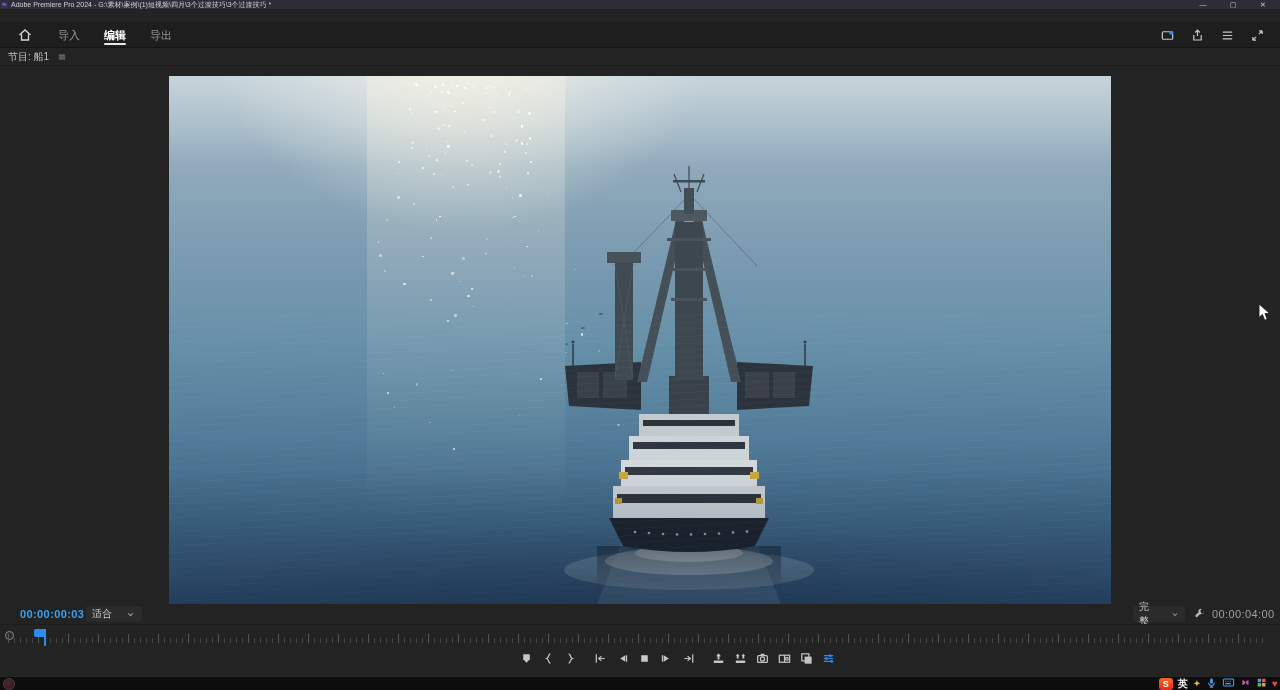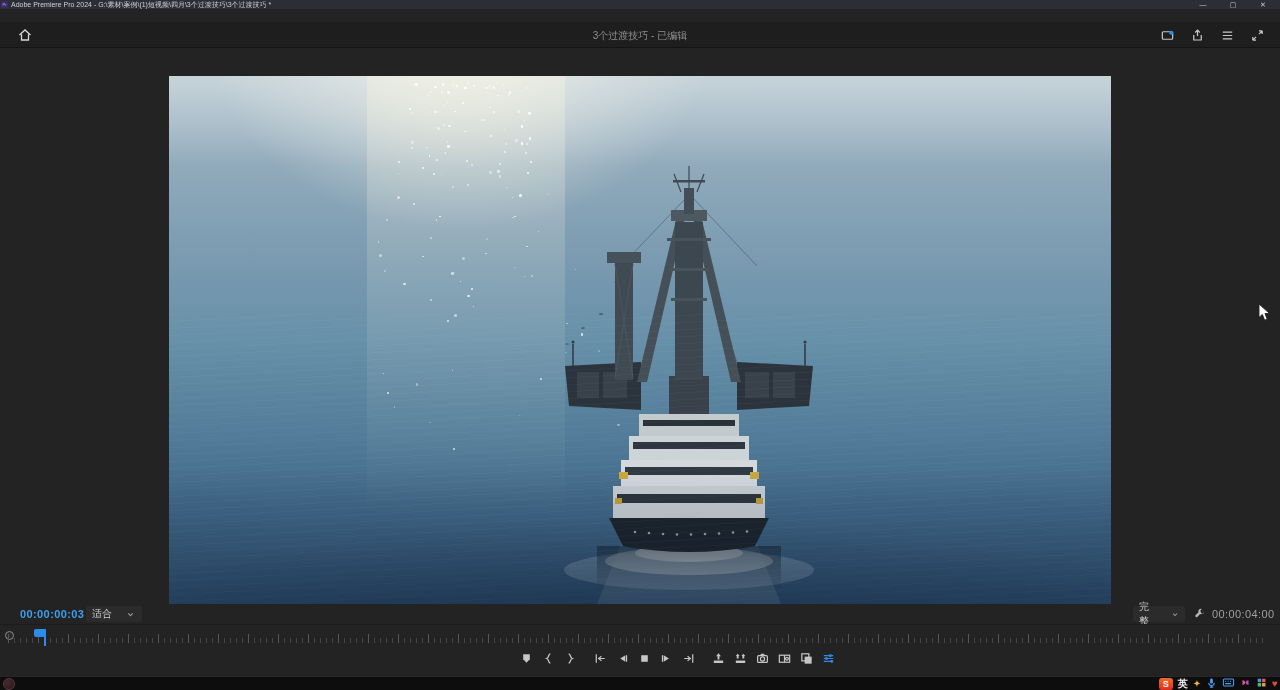--- a/index.html
+++ b/index.html
@@ -115,21 +115,25 @@
   </div>
 
 
   <div class="headerbar">
     <div class="home-btn">
       <svg width="18" height="16" viewBox="0 0 16 16" fill="none" stroke="#d8d8d8" stroke-width="1.3">
         <path d="M2.5 8 L8 3 L13.5 8"></path>
           <path d="M4.5 7.2 V13 H11.5 V7.2"></path>
         </svg>
     </div>
-    <div class="doc-title">3个过渡技巧 - 已编辑</div>
+    <div class="ws-tabs" id="ws-tabs">
+        <div class="ws-tab">导入</div>
+        <div class="ws-tab active">编辑</div>
+        <div class="ws-tab">导出</div>
+      </div>
     <div class="header-actions" id="header-actions">
         <div class="hicon" title="帧预览">
           <svg width="15" height="15" viewBox="0 0 16 16" fill="none" stroke="#c6c6c6" stroke-width="1.3">
             <rect x="2.5" y="4" width="11" height="8" rx="1"></rect>
             <circle cx="12" cy="5" r="2.2" fill="#2d8ceb" stroke="none"></circle>
           </svg>
         </div>
         <div class="hicon" title="快速导出">
           <svg width="15" height="15" viewBox="0 0 16 16" fill="none" stroke="#c6c6c6" stroke-width="1.3">
             <path d="M8 2.5 V8.5 M5.5 4.8 L8 2.3 L10.5 4.8"></path>
@@ -142,20 +146,28 @@
           </svg>
         </div>
         <div class="hicon" title="全屏">
           <svg width="15" height="15" viewBox="0 0 16 16" fill="none" stroke="#c6c6c6" stroke-width="1.3">
             <path d="M9.5 6.5 L13 3 M13 3 H9.6 M13 3 V6.4 M6.5 9.5 L3 13 M3 13 H6.4 M3 13 V9.6"></path>
           </svg>
         </div>
       </div>
   </div>
 
+  <div class="panel-tab-row">
+    <span class="panel-tab-label">节目: 船1</span>
+    <span class="panel-menu">
+      <svg width="10" height="10" viewBox="0 0 16 16" stroke="#8a8a8a" stroke-width="1.6">
+        <path d="M3 5 H13 M3 8 H13 M3 11 H13"></path>
+        </svg>
+    </span>
+  </div>
 
   <div class="video">
     <div class="haze"></div>
     <div class="light-column"></div>
     <div class="sparkles" id="sparkles">
         <div class="spark" style="left: 326.8px; top: 6.1px; width: 1.4px; height: 1.4px; opacity: 0.63;"></div>
         <div class="spark" style="left: 302px; top: 88.4px; width: 2px; height: 2px; opacity: 0.55;"></div>
         <div class="spark" style="left: 354.5px; top: 43.6px; width: 1.8px; height: 1.8px; opacity: 0.55;"></div>
         <div class="spark" style="left: 277.8px; top: 26px; width: 1px; height: 1px; opacity: 0.88;"></div>
         <div class="spark" style="left: 354.5px; top: 200.1px; width: 1px; height: 1px; opacity: 0.57;"></div>

